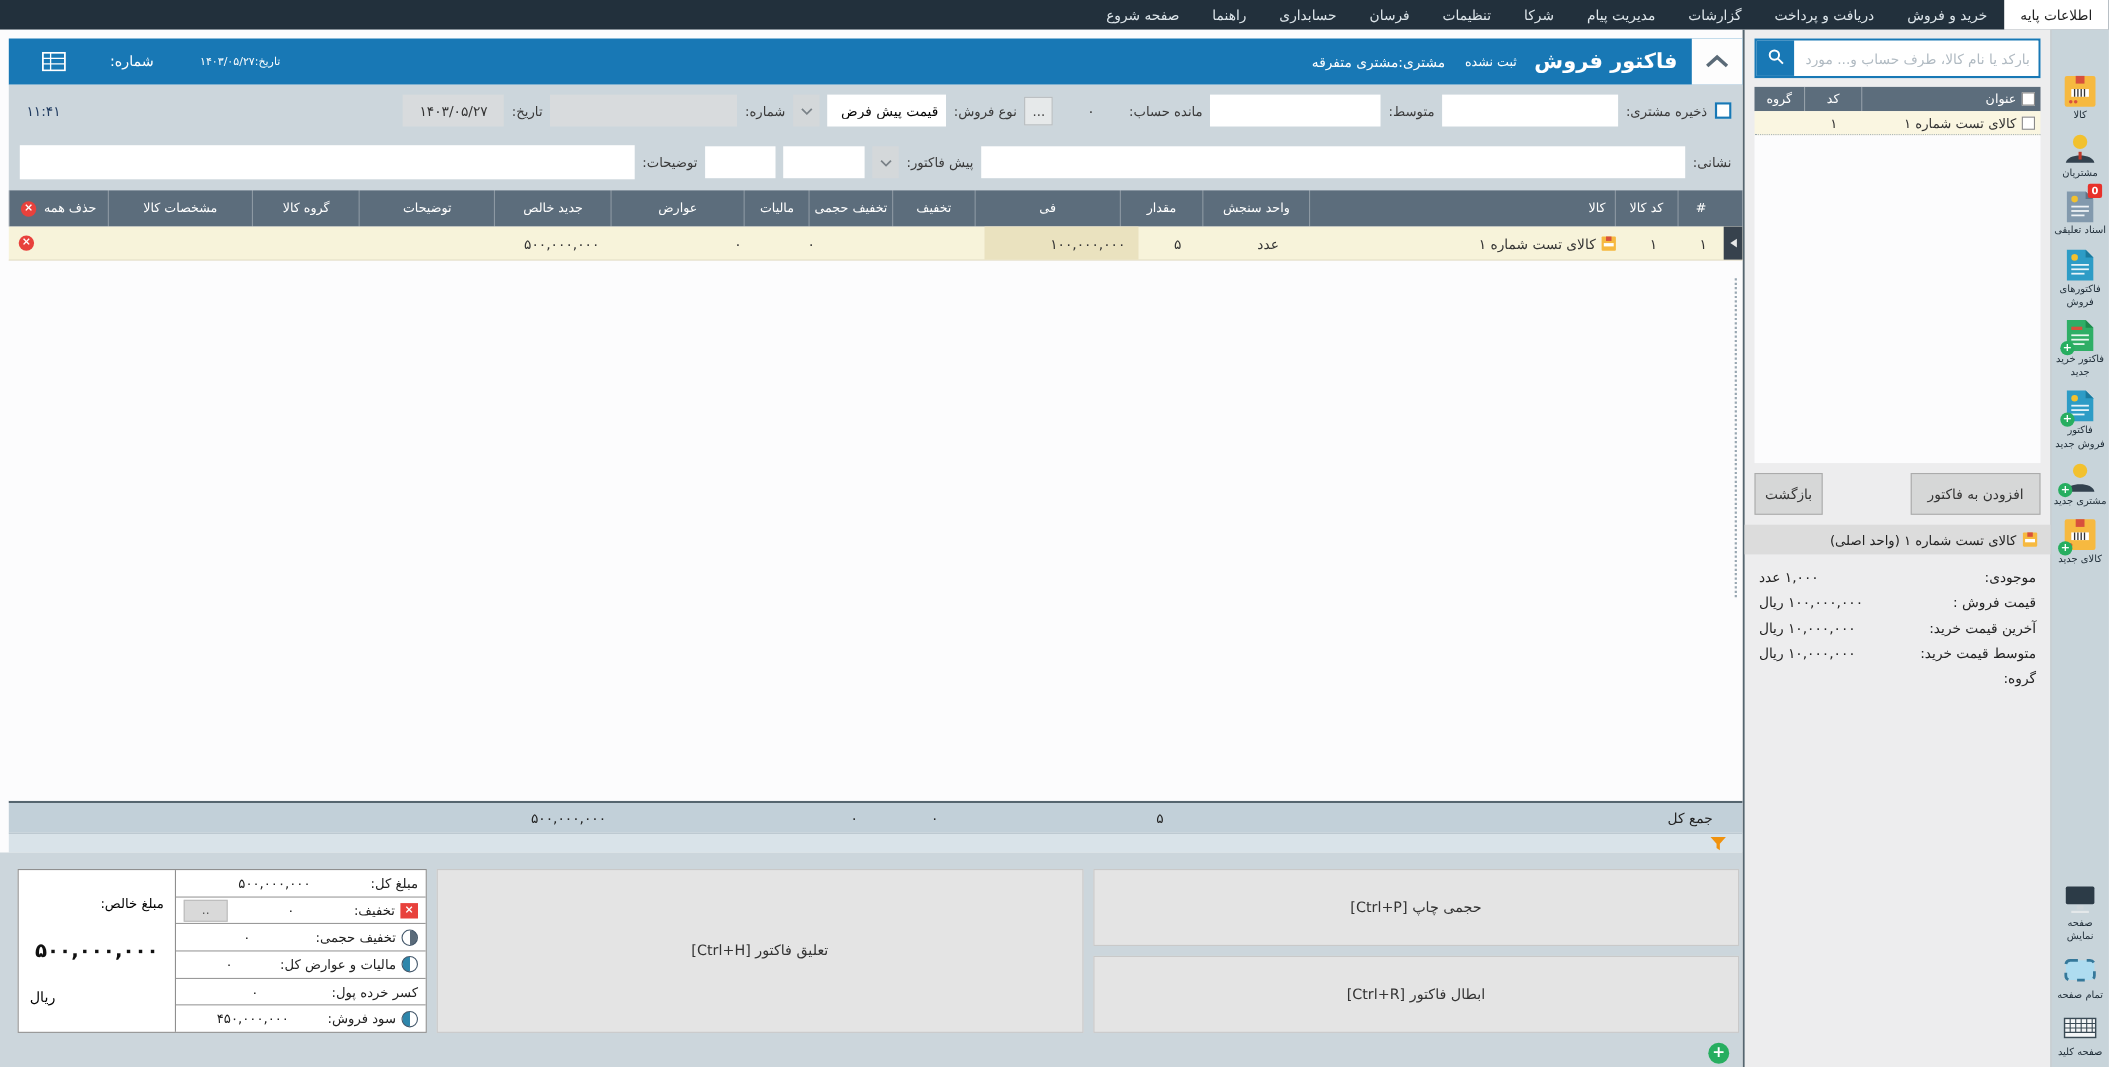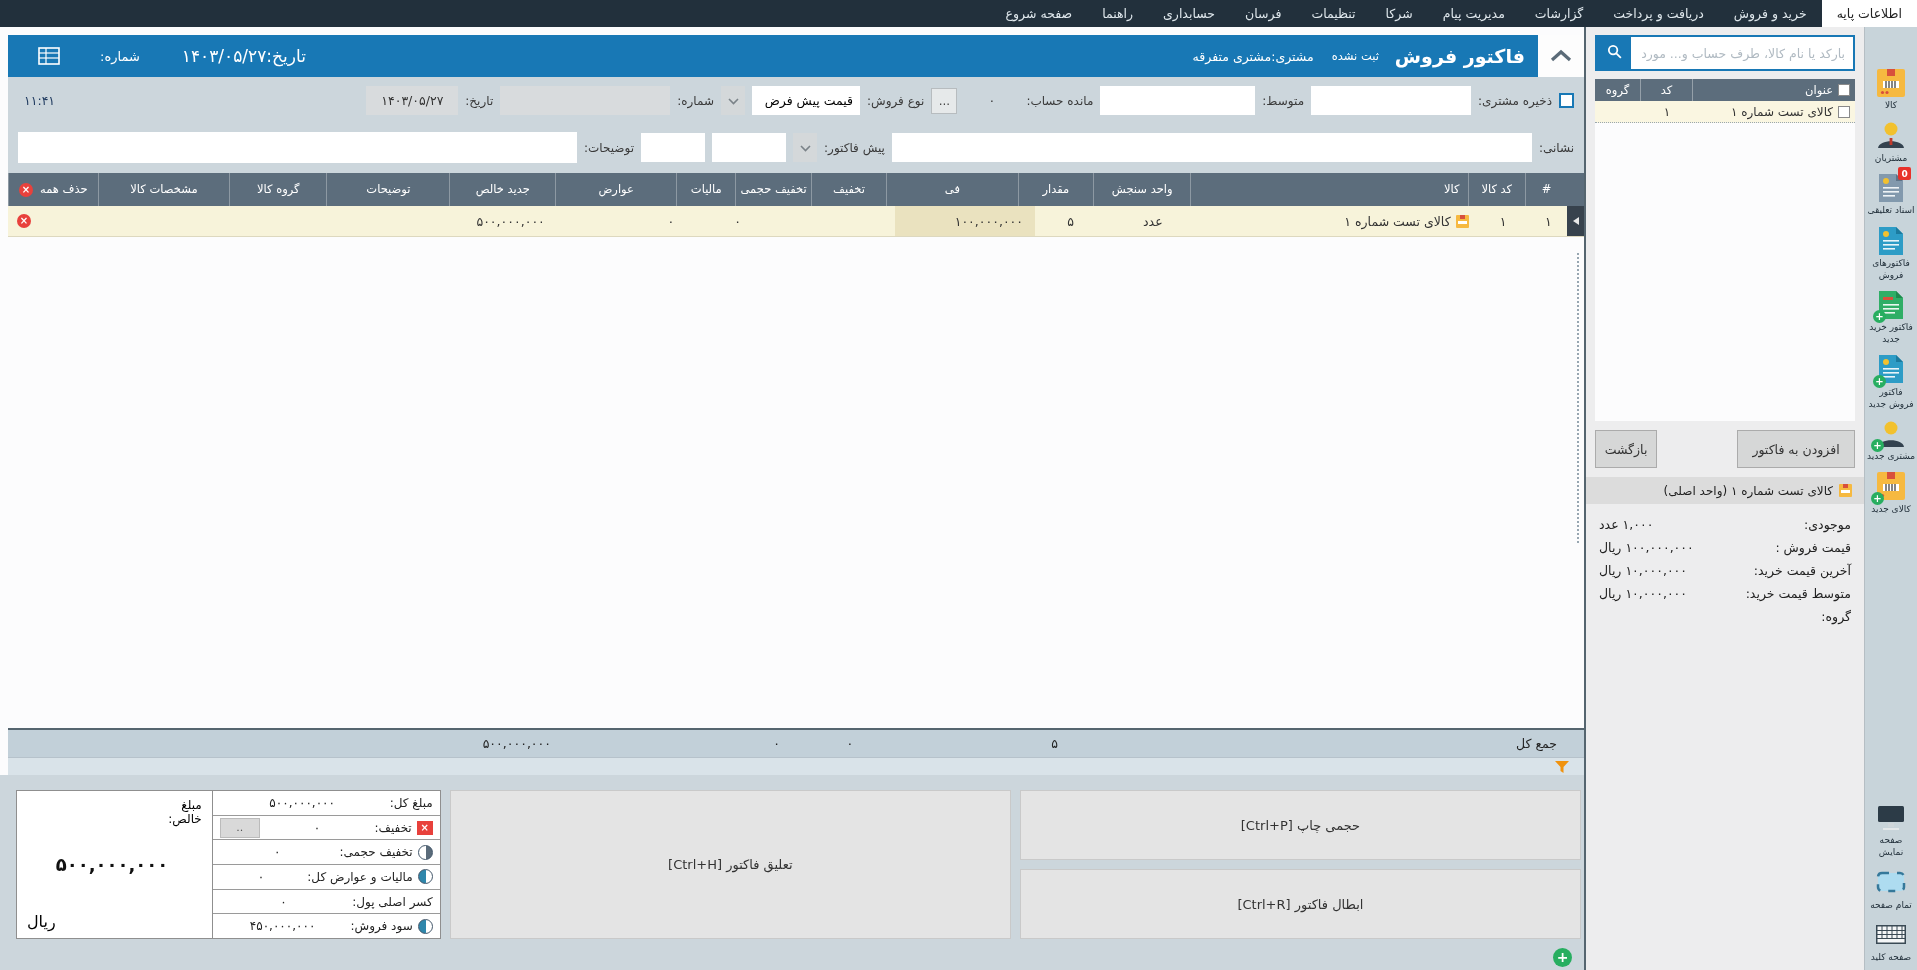--- a/index.html
+++ b/index.html
@@ -52,21 +52,21 @@
   .mini-box::after{content:"";position:absolute;top:0;left:4px;width:5px;height:4px;background:#d8503c}
   .mini-box::before{content:"";position:absolute;top:6px;left:2px;width:9px;height:3px;background:#fff}
   
   .main{flex:1;position:relative;display:flex;flex-direction:column;background:#fcfcfd;padding:8px 0 0 8px;min-width:0}
   .inv-header{flex:0 0 42px;background:#1878b5;display:flex;align-items:center;color:#fff}
   .collapse-btn{width:46px;height:42px;background:#fdfdfd;display:flex;align-items:center;justify-content:center;cursor:pointer;flex:0 0 46px}
   .inv-title{font-size:19px;font-weight:bold;margin-right:13px}
   .inv-status{font-size:11.5px;margin-right:16px}
   .inv-customer{font-size:12.5px;margin-right:18px}
   .hspacer{flex:1}
-  .inv-date{font-size:17px}
+  .inv-date{font-size:10px}
   .inv-number{font-size:13px;margin-right:42px}
   .hgrid-icon{margin:0 40px 0 30px;display:flex;align-items:center;cursor:pointer}
   .form-area{flex:0 0 96px;background:#ccd6dc;padding:9px 10px 10px;display:flex;flex-direction:column;justify-content:space-between}
   .frow{display:flex;align-items:center;gap:7px;font-size:12px;color:#3a3a3a}
   .flabel{white-space:nowrap}
   .finput{height:29px;border:none;background:#fff;font-family:inherit;font-size:12.5px;padding:0 7px;direction:rtl;outline:none}
   .gray-field{background:#d8dbdd;height:29px;display:flex;align-items:center;justify-content:center;font-size:12.5px;color:#333}
   .zero-val{width:55px;text-align:center;font-size:12.5px}
   .more-btn{width:26px;height:26px;background:#e6e9ea;border:1px solid #b7bcbf;display:flex;align-items:center;justify-content:center;font-size:12px;color:#444;cursor:pointer}
   .dd-btn{width:24px;height:29px;background:#d4d8da;display:flex;align-items:center;justify-content:center;cursor:pointer;flex:0 0 24px}
@@ -103,24 +103,24 @@
   .sumbox{flex:0 0 372px;background:#fff;border:1px solid #8f8f8f;display:flex}
   .sum-rows{width:228px;flex:0 0 228px;border-left:1px solid #8f8f8f;display:flex;flex-direction:column}
   .srow{flex:1;display:flex;align-items:center;padding:0 7px;font-size:12px;color:#222;border-bottom:1px solid #9a9a9a;gap:5px}
   .srow:last-child{border-bottom:none}
   .sico{width:15px;height:15px;border-radius:50%;border:1px solid #44586b;flex:0 0 15px}
   .sico.blue{background:linear-gradient(90deg,#2e86ab 50%,#fff 50%)}
   .sico.gray{background:linear-gradient(90deg,#fff 50%,#5a6b7a 50%)}
   .sredx{width:16px;height:14px;background:#e8413c;color:#fff;font-size:10px;display:flex;align-items:center;justify-content:center;font-weight:bold;cursor:pointer;flex:0 0 16px}
   .sval{flex:1;text-align:center}
   .sdots{width:40px;height:20px;background:#d9d9d9;border:1px solid #bbb;font-size:11px;display:flex;align-items:center;justify-content:center;color:#555;cursor:pointer;flex:0 0 40px}
-  .sum-net{flex:1;display:flex;flex-direction:row;padding:7px 10px}
+  .sum-net{flex:1;display:flex;flex-direction:column;padding:23px 10px}
   .sn-label{font-size:12px;align-self:flex-start}
   .sn-value{font-size:18px;font-weight:bold;letter-spacing:2px;margin:auto;color:#111;white-space:nowrap}
-  .sn-cur{font-size:16px;align-self:flex-end}
+  .sn-cur{font-size:13px;align-self:flex-end}
   .fab{position:absolute;bottom:3px;right:12px;width:19px;height:19px;border-radius:50%;background:#27ae60;color:#fff;font-size:14px;line-height:18px;text-align:center;font-weight:bold;cursor:pointer}
 </style>
 </head>
 <body>
 
 <div class="app">
 
   <div class="topbar">
     <div class="menu-item active">اطلاعات پایه</div>
     <div class="menu-item">خرید و فروش</div>
@@ -513,21 +513,21 @@
               <span class="sico gray"></span>
               <span>تخفیف حجمی:</span>
               <span class="sval">۰</span>
             </div>
             <div class="srow">
               <span class="sico blue"></span>
               <span>مالیات و عوارض کل:</span>
               <span class="sval">۰</span>
             </div>
             <div class="srow">
-              <span>کسر اصلی پول:</span>
+              <span>کسر خرده پول:</span>
               <span class="sval">۰</span>
             </div>
             <div class="srow">
               <span class="sico blue"></span>
               <span>سود فروش:</span>
               <span class="sval">۴۵۰,۰۰۰,۰۰۰</span>
             </div>
           </div>
           <div class="sum-net">
             <span class="sn-label">مبلغ خالص:</span>

